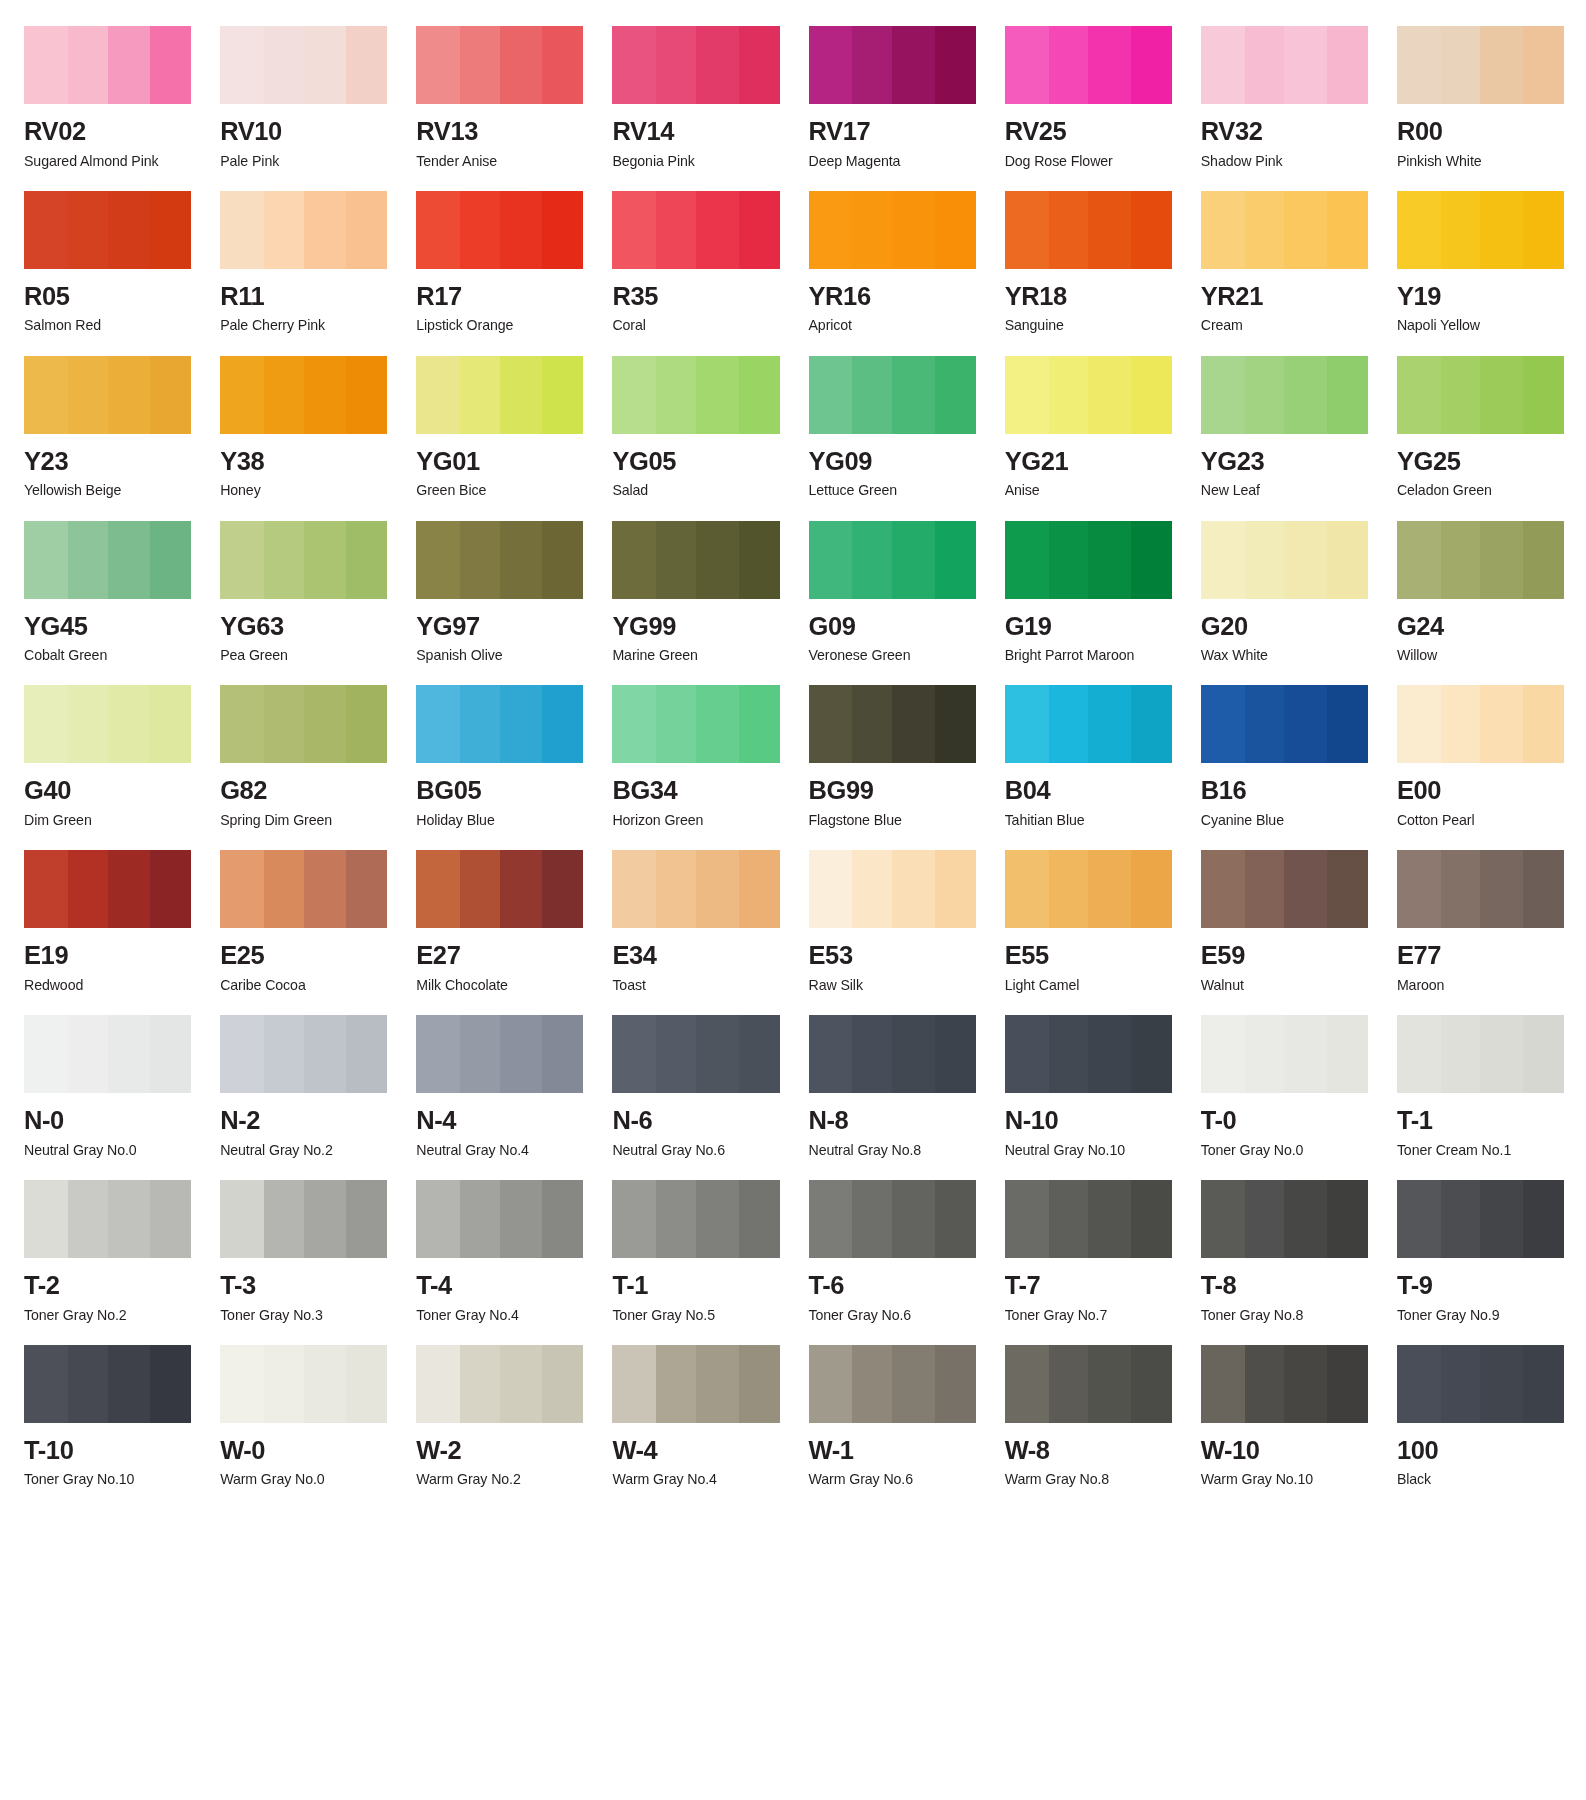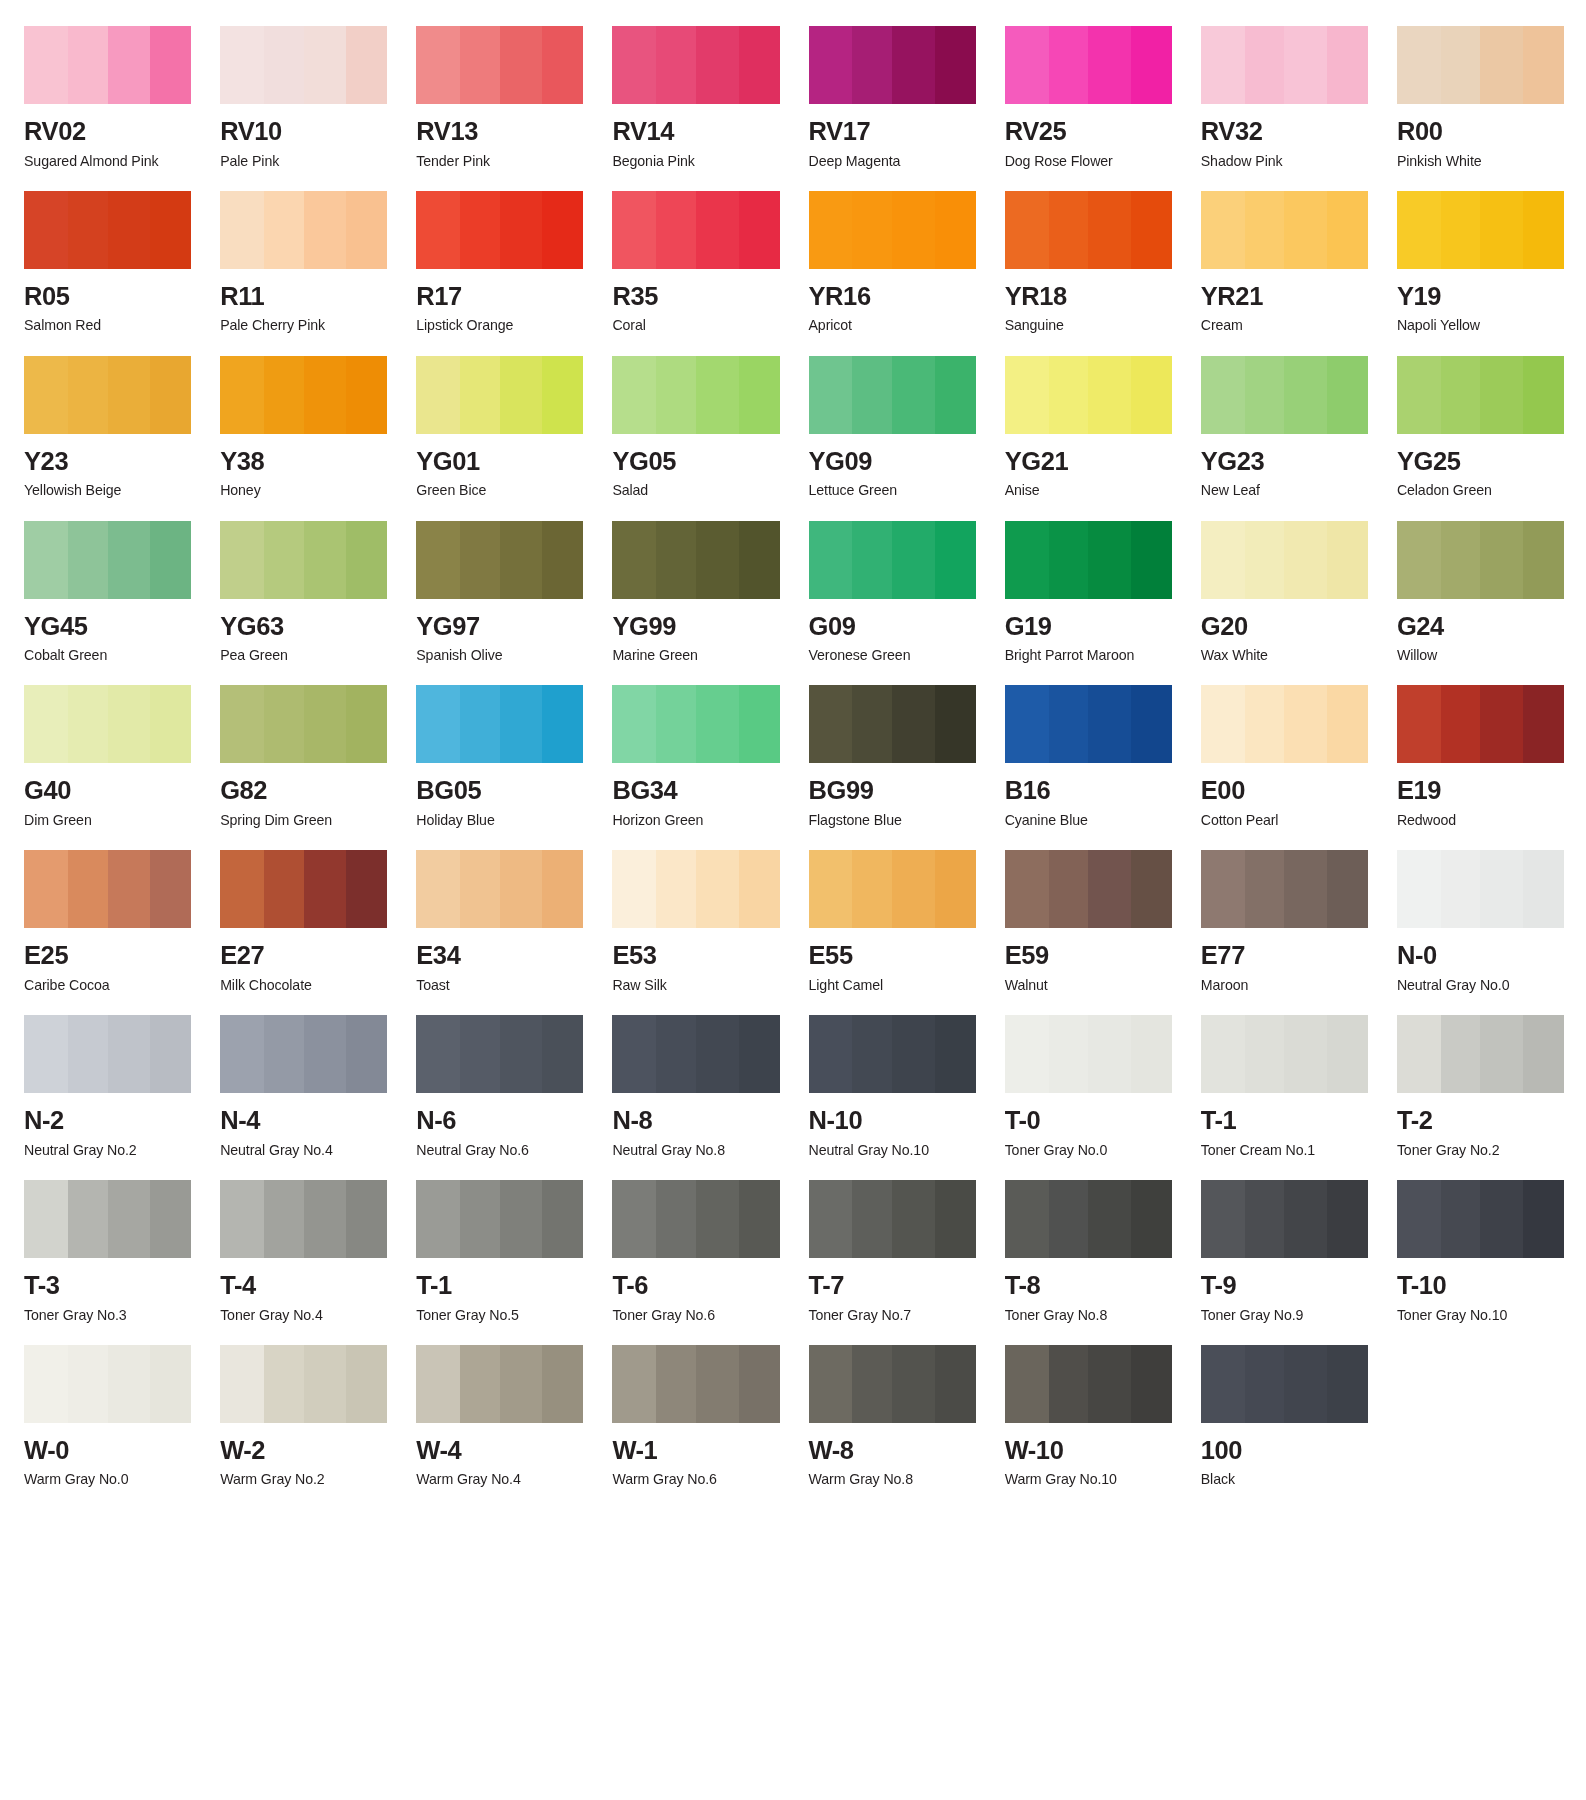--- a/index.html
+++ b/index.html
@@ -83,21 +83,21 @@
         <div class="name">Pale Pink</div>
       </div>
       <div class="cell">
         <div class="swatch">
           <div class="band b1" style="background: rgb(240, 139, 139);"></div>
           <div class="band b2" style="background: rgb(238, 123, 124);"></div>
           <div class="band b3" style="background: rgb(234, 101, 103);"></div>
           <div class="band b4" style="background: rgb(233, 87, 92);"></div>
         </div>
         <div class="code">RV13</div>
-        <div class="name">Tender Pink</div>
+        <div class="name">Tender Anise</div>
       </div>
       <div class="cell">
         <div class="swatch">
           <div class="band b1" style="background: rgb(232, 84, 127);"></div>
           <div class="band b2" style="background: rgb(231, 74, 119);"></div>
           <div class="band b3" style="background: rgb(226, 59, 106);"></div>
           <div class="band b4" style="background: rgb(223, 47, 95);"></div>
         </div>
         <div class="code">RV14</div>
         <div class="name">Begonia Pink</div>
@@ -427,20 +427,30 @@
           <div class="band b1" style="background: rgb(86, 84, 61);"></div>
           <div class="band b2" style="background: rgb(76, 75, 55);"></div>
           <div class="band b3" style="background: rgb(65, 64, 48);"></div>
           <div class="band b4" style="background: rgb(54, 54, 40);"></div>
         </div>
         <div class="code">BG99</div>
         <div class="name">Flagstone Blue</div>
       </div>
       <div class="cell">
         <div class="swatch">
+          <div class="band b1" style="background: rgb(45, 192, 224);"></div>
+          <div class="band b2" style="background: rgb(27, 183, 220);"></div>
+          <div class="band b3" style="background: rgb(19, 174, 210);"></div>
+          <div class="band b4" style="background: rgb(13, 164, 198);"></div>
+        </div>
+        <div class="code">B04</div>
+        <div class="name">Tahitian Blue</div>
+      </div>
+      <div class="cell">
+        <div class="swatch">
           <div class="band b1" style="background: rgb(30, 91, 168);"></div>
           <div class="band b2" style="background: rgb(26, 84, 159);"></div>
           <div class="band b3" style="background: rgb(22, 77, 150);"></div>
           <div class="band b4" style="background: rgb(18, 70, 141);"></div>
         </div>
         <div class="code">B16</div>
         <div class="name">Cyanine Blue</div>
       </div>
       <div class="cell">
         <div class="swatch">

